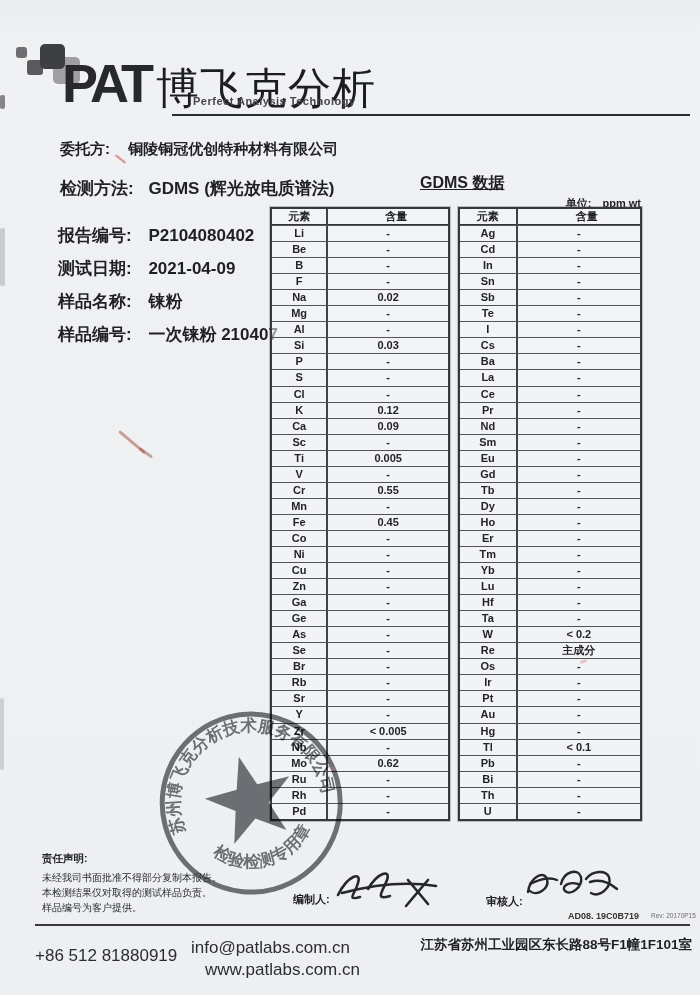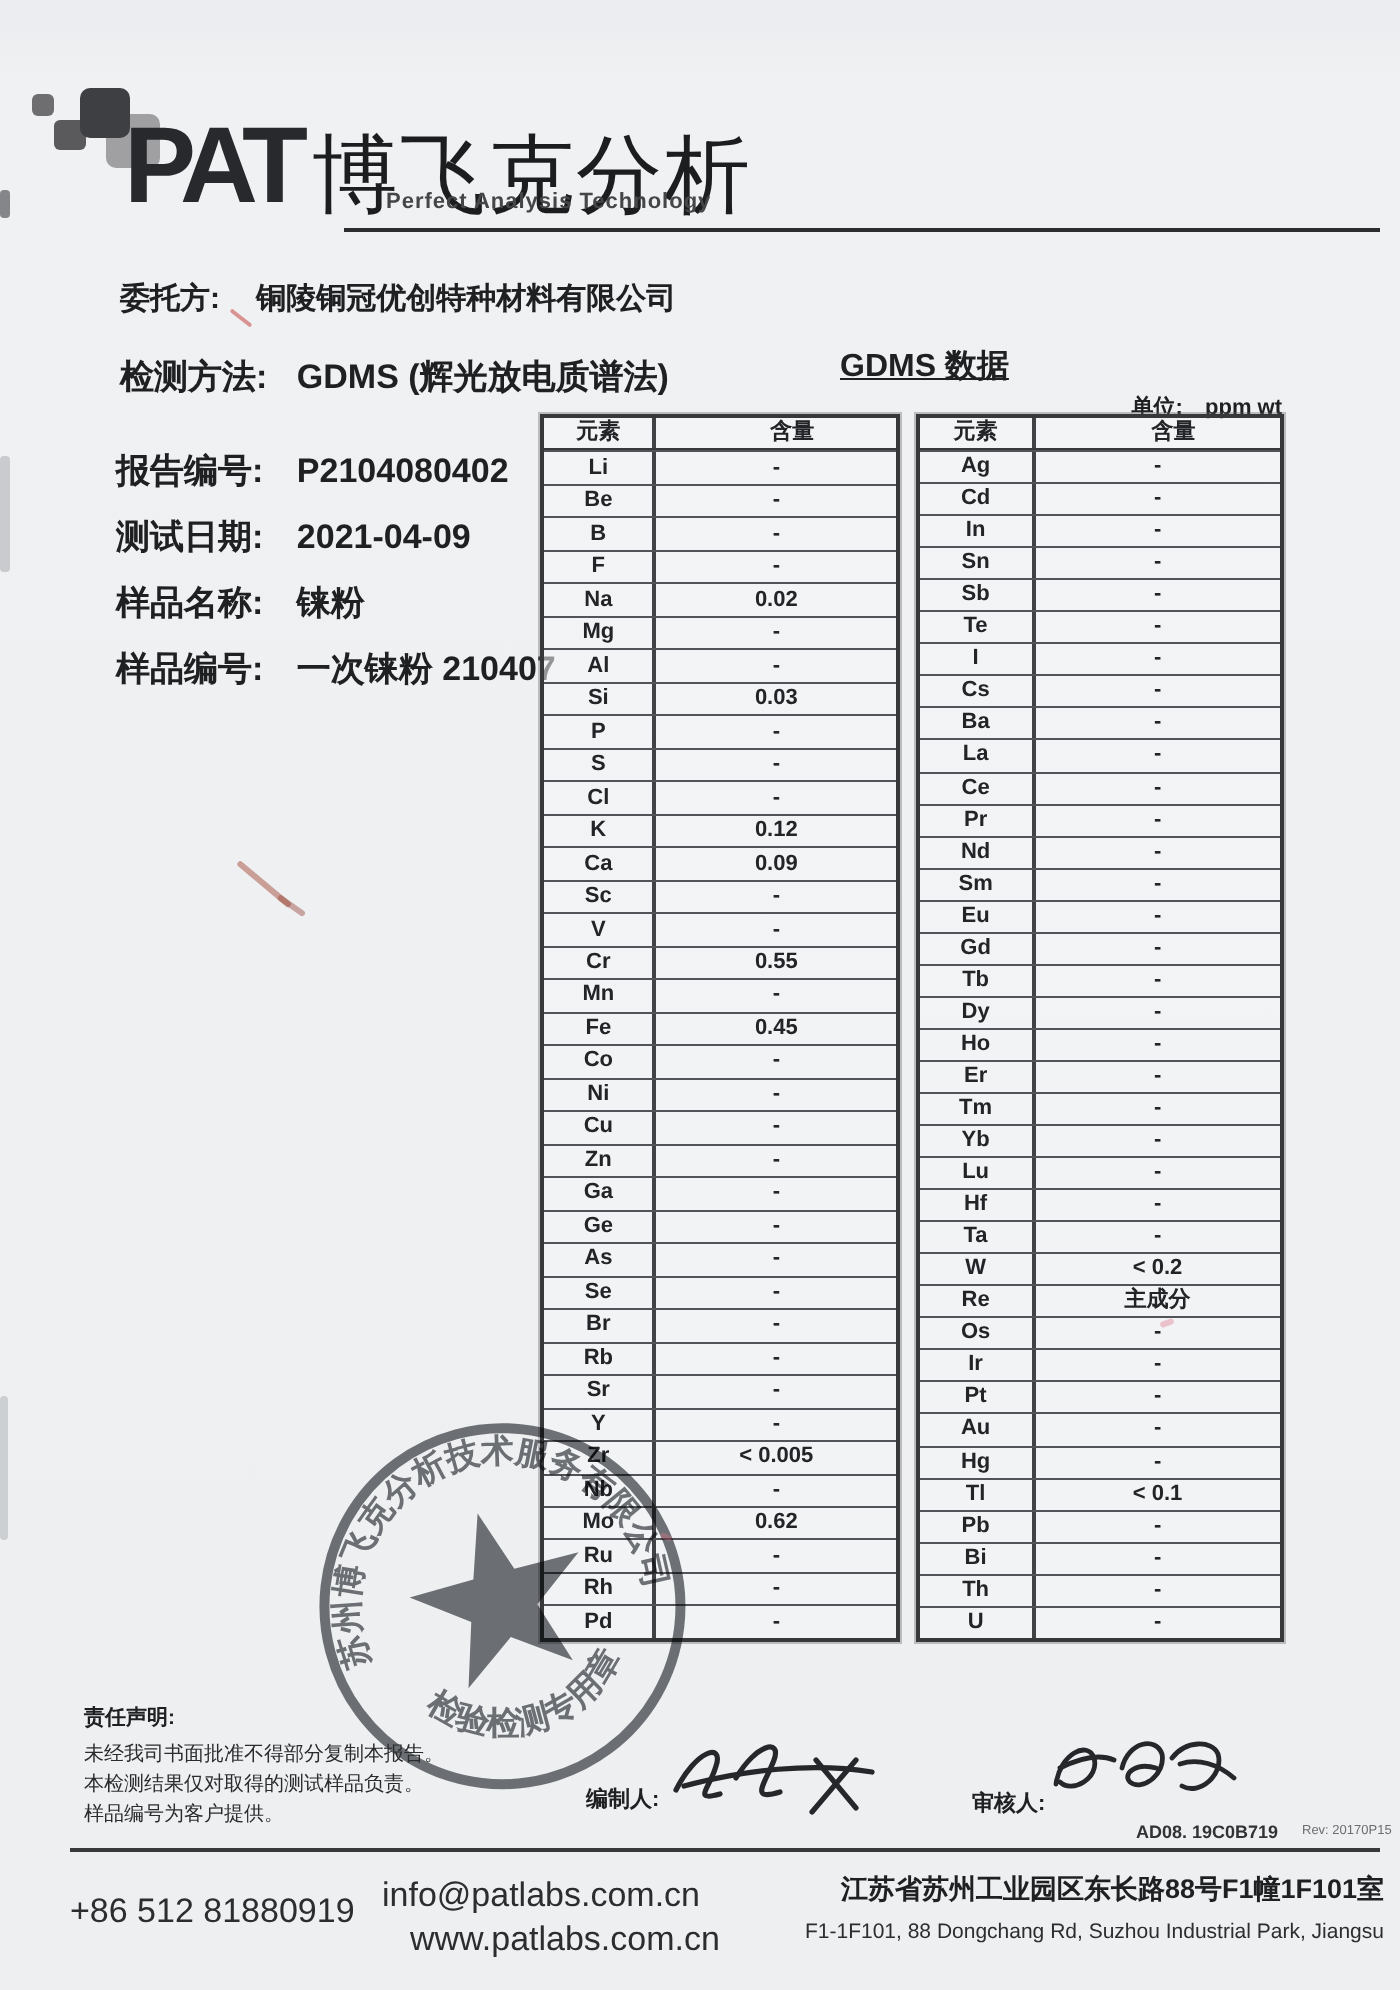--- a/index.html
+++ b/index.html
@@ -158,20 +158,24 @@
         <div class="t-cell">K</div>
         <div class="t-cell">0.12</div>
       </div>
       <div class="t-row">
         <div class="t-cell">Ca</div>
         <div class="t-cell">0.09</div>
       </div>
       <div class="t-row">
         <div class="t-cell">Sc</div>
         <div class="t-cell">-</div>
+      </div>
+      <div class="t-row">
+        <div class="t-cell">Ti</div>
+        <div class="t-cell">0.005</div>
       </div>
       <div class="t-row">
         <div class="t-cell">V</div>
         <div class="t-cell">-</div>
       </div>
       <div class="t-row">
         <div class="t-cell">Cr</div>
         <div class="t-cell">0.55</div>
       </div>
       <div class="t-row">
@@ -454,21 +458,20 @@
   </svg>
 
   <div class="abs" style="left:568px;top:911px;font-size:9px;font-weight:bold;color:#333;">AD08. 19C0B719</div>
   <div class="abs" style="left:651px;top:912px;font-size:6.5px;color:#6c6d70;">Rev: 20170P15</div>
 
   <div class="abs footer-divider" style="left:35px;top:924px;width:655px;"></div>
   <div class="abs f13" style="left:35px;top:946px;color:#2c2d2f;">+86 512 81880919</div>
   <div class="abs f13" style="left:191px;top:938px;color:#2c2d2f;">info@patlabs.com.cn</div>
   <div class="abs f13" style="left:205px;top:960px;color:#2c2d2f;">www.patlabs.com.cn</div>
   <div class="abs addr-block lbl" style="left:392px;top:936px;width:300px;font-size:13.5px;">江苏省苏州工业园区东长路88号F1幢1F101室</div>
-  <div class="abs addr-block" style="left:392px;top:960px;width:300px;font-size:10.5px;color:#2c2d2f;">F1-1F101, 88 Dongchang Rd, Suzhou Industrial Park, Jiangsu</div>
 
   <div class="artifact" style="left:114px;top:158px;width:13px;height:2px;background:rgba(196,70,66,.55);transform:rotate(38deg);"></div>
   <div class="artifact" style="left:120px;top:430px;width:34px;height:2.5px;background:rgba(164,78,62,.5);transform:rotate(40deg);transform-origin:left top;"></div>
   <div class="artifact" style="left:140px;top:447px;width:16px;height:3px;background:rgba(150,70,58,.45);transform:rotate(35deg);transform-origin:left top;"></div>
   <div class="artifact" style="left:580px;top:660px;width:7px;height:3px;background:rgba(226,120,140,.4);transform:rotate(-20deg);"></div>
   <div class="artifact" style="left:330px;top:767px;width:6px;height:3px;background:rgba(226,120,140,.35);transform:rotate(25deg);"></div>
 
 </div>
 
 </body></html>

